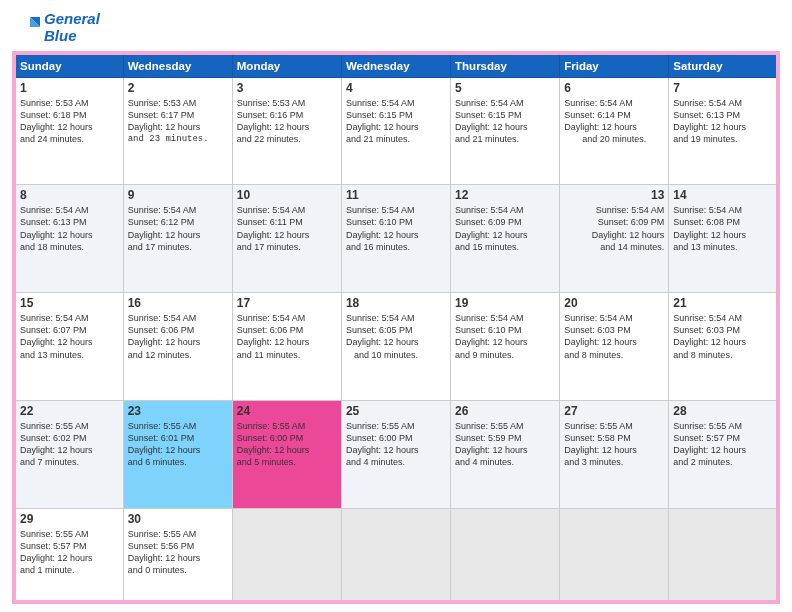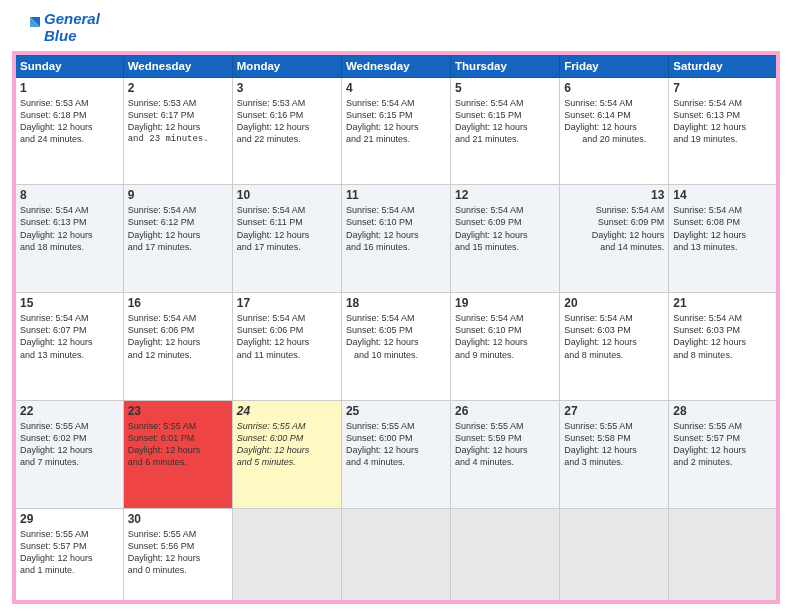--- a/index.html
+++ b/index.html
@@ -277,28 +277,28 @@
           </td>
         </tr>
         <tr style="background: rgb(240, 244, 248);">
           <td style="background: rgb(240, 244, 248);">
             <span class="day-num">22</span>
             <div style="line-height: 1.35;">Sunrise: 5:55 AM</div>
             <div style="line-height: 1.35;">Sunset: 6:02 PM</div>
             <div style="line-height: 1.35;">Daylight: 12 hours</div>
             <div style="line-height: 1.35;">and 7 minutes.</div>
           </td>
-          <td style="background: #ef4444;">
+          <td style="background: #7dd3fc;">
             <span class="day-num">23</span>
             <div style="line-height: 1.35;">Sunrise: 5:55 AM</div>
             <div style="line-height: 1.35;">Sunset: 6:01 PM</div>
             <div style="line-height: 1.35;">Daylight: 12 hours</div>
             <div style="line-height: 1.35;">and 6 minutes.</div>
           </td>
-          <td style="background: #fef9c3; font-style: italic;">
+          <td style="background: #ec4899;">
             <span class="day-num">24</span>
             <div style="line-height: 1.35;">Sunrise: 5:55 AM</div>
             <div style="line-height: 1.35;">Sunset: 6:00 PM</div>
             <div style="line-height: 1.35;">Daylight: 12 hours</div>
             <div style="line-height: 1.35;">and 5 minutes.</div>
           </td>
           <td style="background: rgb(240, 244, 248);">
             <span class="day-num">25</span>
             <div style="line-height: 1.35;">Sunrise: 5:55 AM</div>
             <div style="line-height: 1.35;">Sunset: 6:00 PM</div>

